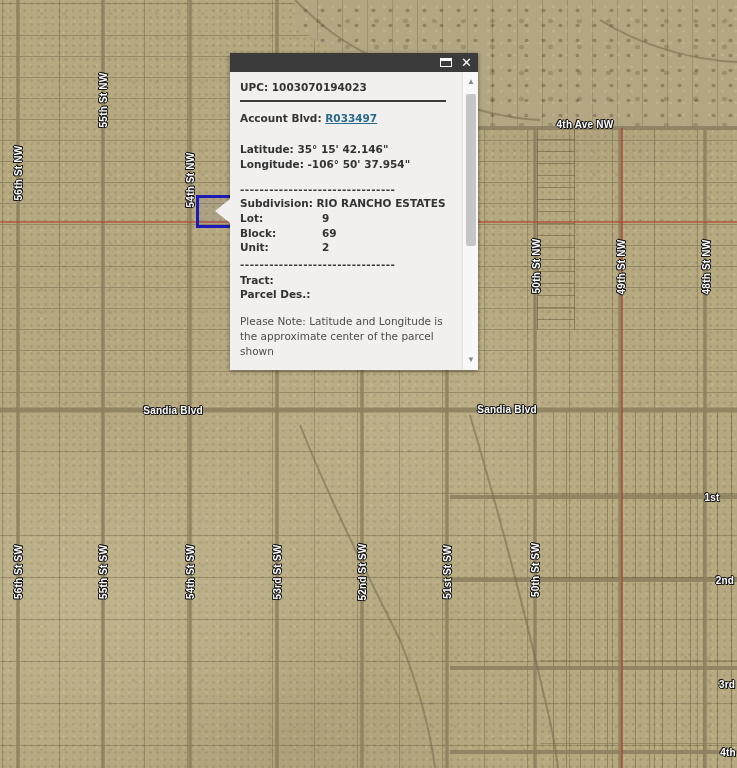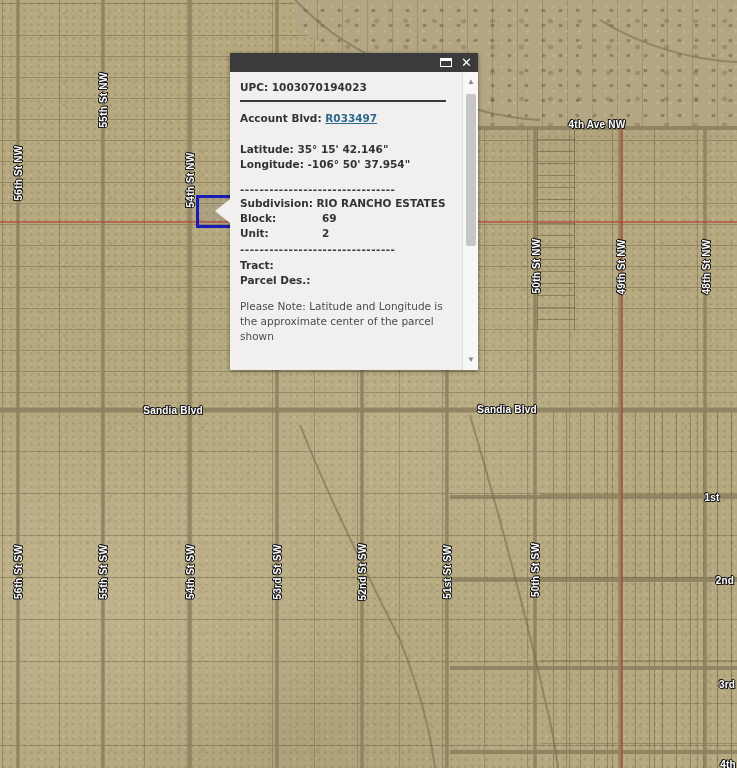--- a/index.html
+++ b/index.html
@@ -144,34 +144,34 @@
     </g>
   </svg>
 
   <div id="labels">
       <div class="street-label" style="left: 18px; top: 173px; transform: translate(-50%, -50%) rotate(-90deg);">56th St NW</div>
       <div class="street-label" style="left: 103px; top: 100px; transform: translate(-50%, -50%) rotate(-90deg);">55th St NW</div>
       <div class="street-label" style="left: 190px; top: 180px; transform: translate(-50%, -50%) rotate(-90deg);">54th St NW</div>
       <div class="street-label" style="left: 536px; top: 266px; transform: translate(-50%, -50%) rotate(-90deg);">50th St NW</div>
       <div class="street-label" style="left: 621px; top: 267px; transform: translate(-50%, -50%) rotate(-90deg);">49th St NW</div>
       <div class="street-label" style="left: 706px; top: 267px; transform: translate(-50%, -50%) rotate(-90deg);">48th St NW</div>
-      <div class="street-label" style="left: 585px; top: 124px; transform: translate(-50%, -50%) rotate(0deg); margin-left: 12px;">4th Ave NW</div>
+      <div class="street-label" style="left: 585px; top: 124px; transform: translate(-50%, -50%) rotate(0deg);">4th Ave NW</div>
       <div class="street-label" style="left: 173px; top: 410px; transform: translate(-50%, -50%) rotate(0deg);">Sandia Blvd</div>
       <div class="street-label" style="left: 507px; top: 409px; transform: translate(-50%, -50%) rotate(0deg);">Sandia Blvd</div>
       <div class="street-label" style="left: 18px; top: 572px; transform: translate(-50%, -50%) rotate(-90deg);">56th St SW</div>
       <div class="street-label" style="left: 103px; top: 572px; transform: translate(-50%, -50%) rotate(-90deg);">55th St SW</div>
       <div class="street-label" style="left: 190px; top: 572px; transform: translate(-50%, -50%) rotate(-90deg);">54th St SW</div>
       <div class="street-label" style="left: 277px; top: 572px; transform: translate(-50%, -50%) rotate(-90deg);">53rd St SW</div>
       <div class="street-label" style="left: 362px; top: 572px; transform: translate(-50%, -50%) rotate(-90deg);">52nd St SW</div>
       <div class="street-label" style="left: 447px; top: 572px; transform: translate(-50%, -50%) rotate(-90deg);">51st St SW</div>
       <div class="street-label" style="left: 535px; top: 570px; transform: translate(-50%, -50%) rotate(-90deg);">50th St SW</div>
       <div class="street-label" style="left: 712px; top: 497px; transform: translate(-50%, -50%) rotate(0deg);">1st</div>
       <div class="street-label" style="left: 725px; top: 580px; transform: translate(-50%, -50%) rotate(0deg);">2nd</div>
       <div class="street-label" style="left: 727px; top: 684px; transform: translate(-50%, -50%) rotate(0deg);">3rd</div>
-      <div class="street-label" style="left: 728px; top: 752px; transform: translate(-50%, -50%) rotate(0deg); margin-top: 12px;">4th</div>
+      <div class="street-label" style="left: 728px; top: 752px; transform: translate(-50%, -50%) rotate(0deg);">4th</div>
     </div>
 
   <div class="parcel-highlight"></div>
 
   <div class="popup">
     <div class="popup-pointer"></div>
     <div class="popup-header">
       <div class="btns">
         <span class="max-btn"></span>
         <span class="close-btn">✕</span>
@@ -186,20 +186,23 @@
       </div>
       <div class="latlong">
         <div>Latitude: 35° 15' 42.146"</div>
         <div>Longitude: -106° 50' 37.954"</div>
       </div>
       <div class="dash-sep">--------------------------------</div>
       <div class="subdiv">
         <span>Subdivision: </span><span>RIO RANCHO ESTATES</span>
       </div>
       <div class="kv-row">
+        <span class="k">Lot:</span><span>9</span>
+      </div>
+      <div class="kv-row">
         <span class="k">Block:</span><span>69</span>
       </div>
       <div class="kv-row">
         <span class="k">Unit:</span><span>2</span>
       </div>
       <div class="dash-sep" style="margin-top:2px">--------------------------------</div>
       <div class="kv-row" style="margin-top:2px">Tract:</div>
       <div class="kv-row">Parcel Des.:</div>
       <div class="note">Please Note: Latitude and Longitude is the approximate center of the parcel shown</div>
     </div>

